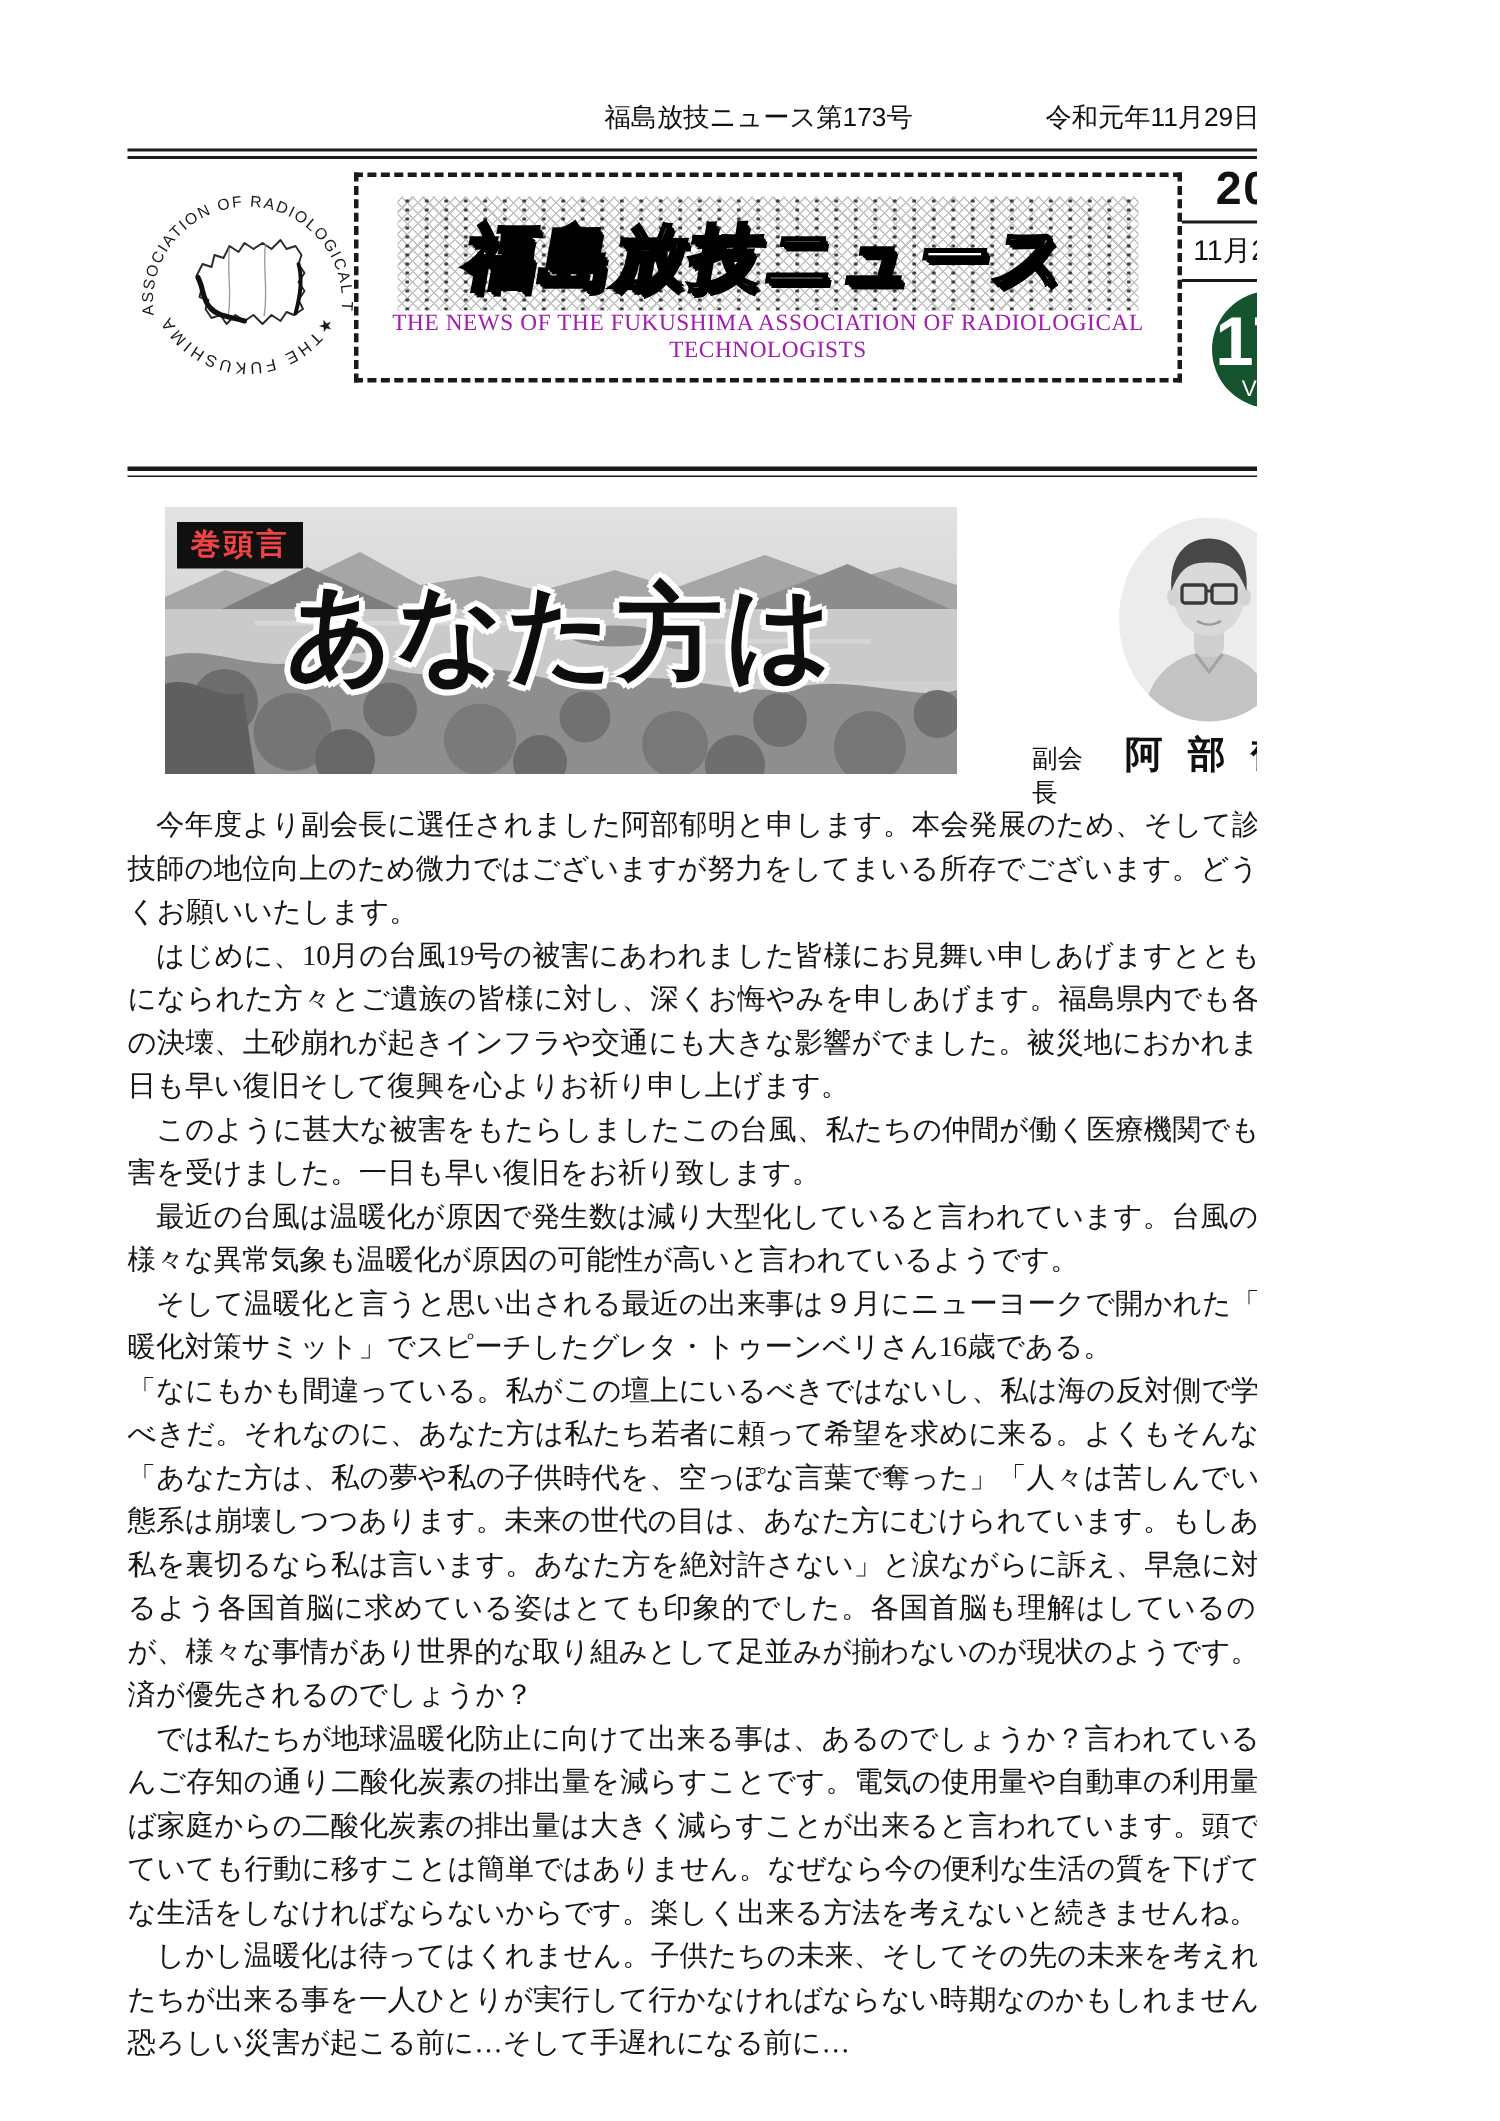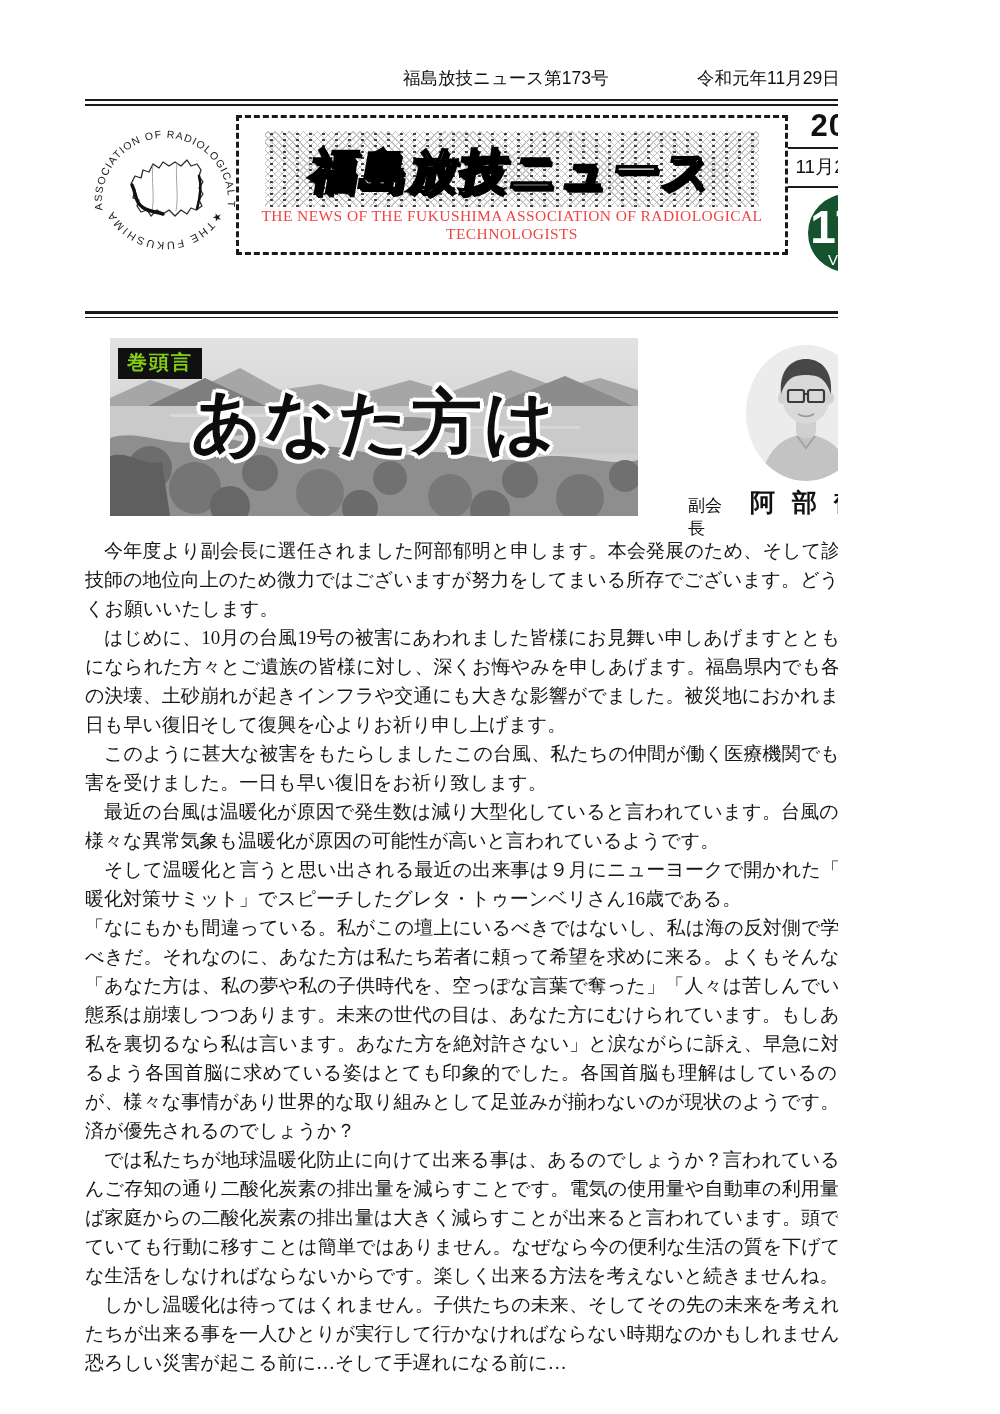--- a/index.html
+++ b/index.html
@@ -26,21 +26,21 @@
       radial-gradient(circle,#3a3a3a 1.1px,rgba(0,0,0,0) 1.4px),
       repeating-linear-gradient(45deg,#c4c4c4 0 1px,rgba(0,0,0,0) 1px 5px),
       repeating-linear-gradient(-45deg,#c4c4c4 0 1px,rgba(0,0,0,0) 1px 5px);
     background-size:13px 6px,auto,auto;}
   .mast-title{position:absolute;left:0;right:0;top:22px;text-align:center;
     font-family:"Liberation Sans","DejaVu Sans",sans-serif;font-weight:bold;
     font-size:47px;letter-spacing:3px;color:#fff;transform:skewX(-10deg);
     -webkit-text-stroke:2px #000;
     text-shadow:4px 4px 0 #000,1px 1px 0 #000,2px 2px 0 #000,3px 3px 0 #000;}
   .mast-sub{position:absolute;left:0;right:0;bottom:9px;text-align:center;
-    font-size:15.5px;letter-spacing:.4px;color:#ef4444;}
+    font-size:15.5px;letter-spacing:.4px;color:#a21caf;}
 
   .right-col{position:absolute;left:788px;top:108px;width:118px;text-align:center;}
   .year{font-size:31px;font-weight:600;letter-spacing:1px;}
   .rc-rule{border:0;border-top:2px solid #1a1a1a;margin:3px 0;}
   .issue{font-size:19px;padding:2px 0 3px;}
   .vol-badge{position:relative;width:78px;height:78px;border-radius:50%;
     background:#14532d;margin:6px auto 0;}
   .vol-num{position:absolute;left:0;right:0;top:6px;color:#fff;font-weight:bold;
     font-size:46px;letter-spacing:-1px;}
   .vol-lab{position:absolute;left:0;right:0;bottom:4px;color:#fff;font-size:15px;letter-spacing:1px;}
@@ -50,21 +50,21 @@
   .pub-row1{display:flex;align-items:baseline;}
   .pub-issuer{font-size:19px;margin-left:68px;letter-spacing:.5px;}
   .pub-address{font-size:16px;margin-left:42px;}
   .pub-row2{text-align:right;padding-right:78px;font-size:14.5px;margin-top:2px;}
   .rule-double-thick{position:absolute;left:85px;top:311px;width:830px;height:3px;
     border-top:3px solid #1a1a1a;border-bottom:1px solid #1a1a1a;}
 
   
   .banner{position:absolute;left:110px;top:338px;width:528px;height:178px;overflow:hidden;}
   .banner svg{position:absolute;left:0;top:0;}
-  .kicker{position:absolute;left:8px;top:10px;background:#101010;color:#84cc16;
+  .kicker{position:absolute;left:8px;top:10px;background:#101010;color:#ef4444;
     font-size:20px;font-weight:bold;padding:1px 9px 3px;letter-spacing:2px;}
   .feature-title{position:absolute;left:0;right:0;top:38px;text-align:center;
     font-size:70px;font-weight:900;letter-spacing:2px;color:#0d0d0d;
     text-shadow:-3px -3px 0 #fff,3px -3px 0 #fff,-3px 3px 0 #fff,3px 3px 0 #fff,
                 0 -4px 0 #fff,0 4px 0 #fff,-4px 0 0 #fff,4px 0 0 #fff;}
 
   .portrait{position:absolute;left:745px;top:344px;width:122px;height:138px;}
   .author-line{position:absolute;left:688px;top:486px;width:230px;
     display:flex;align-items:baseline;}
   .author-title{font-size:17px;font-weight:normal;}

